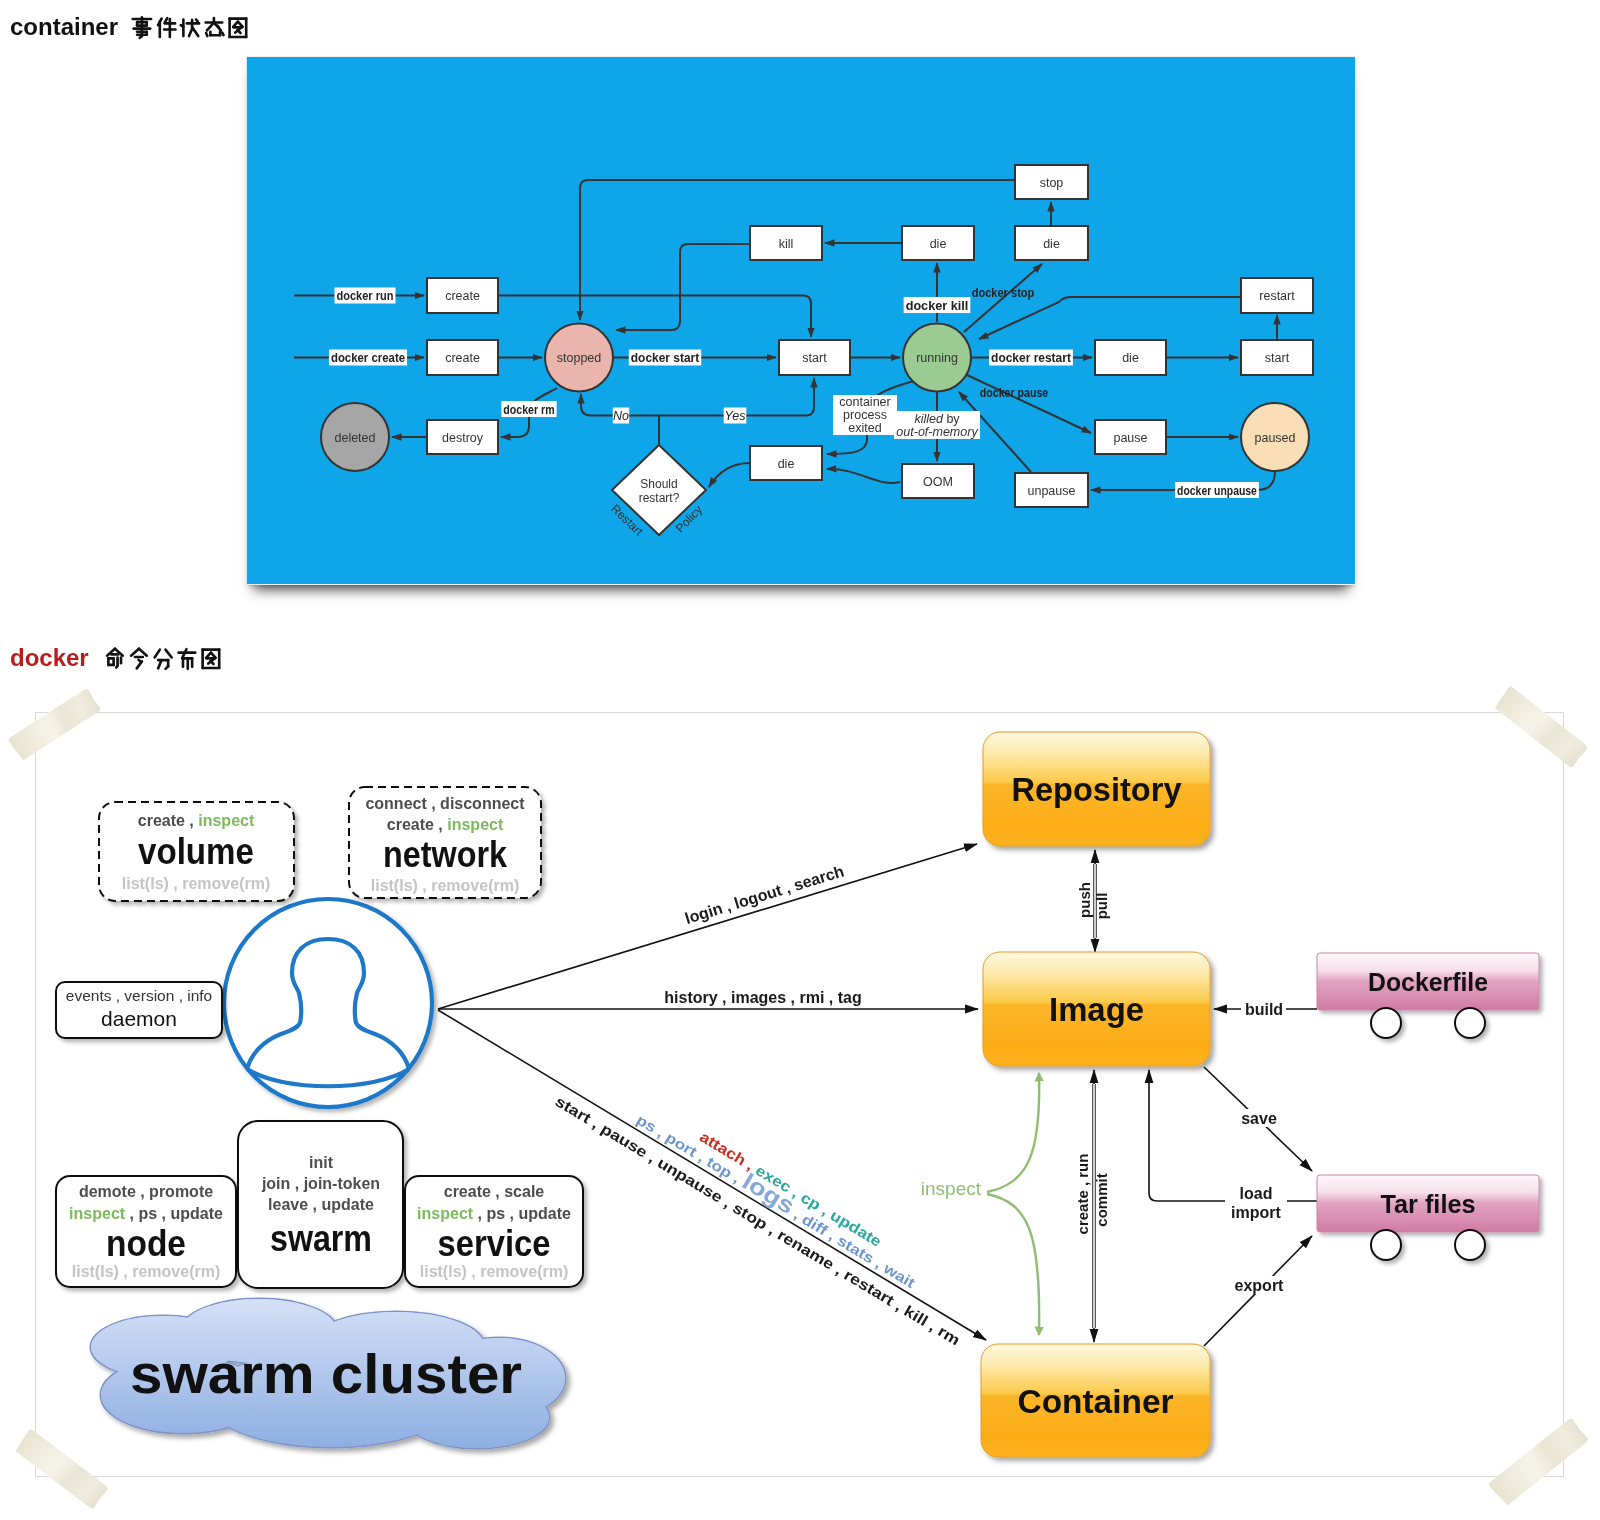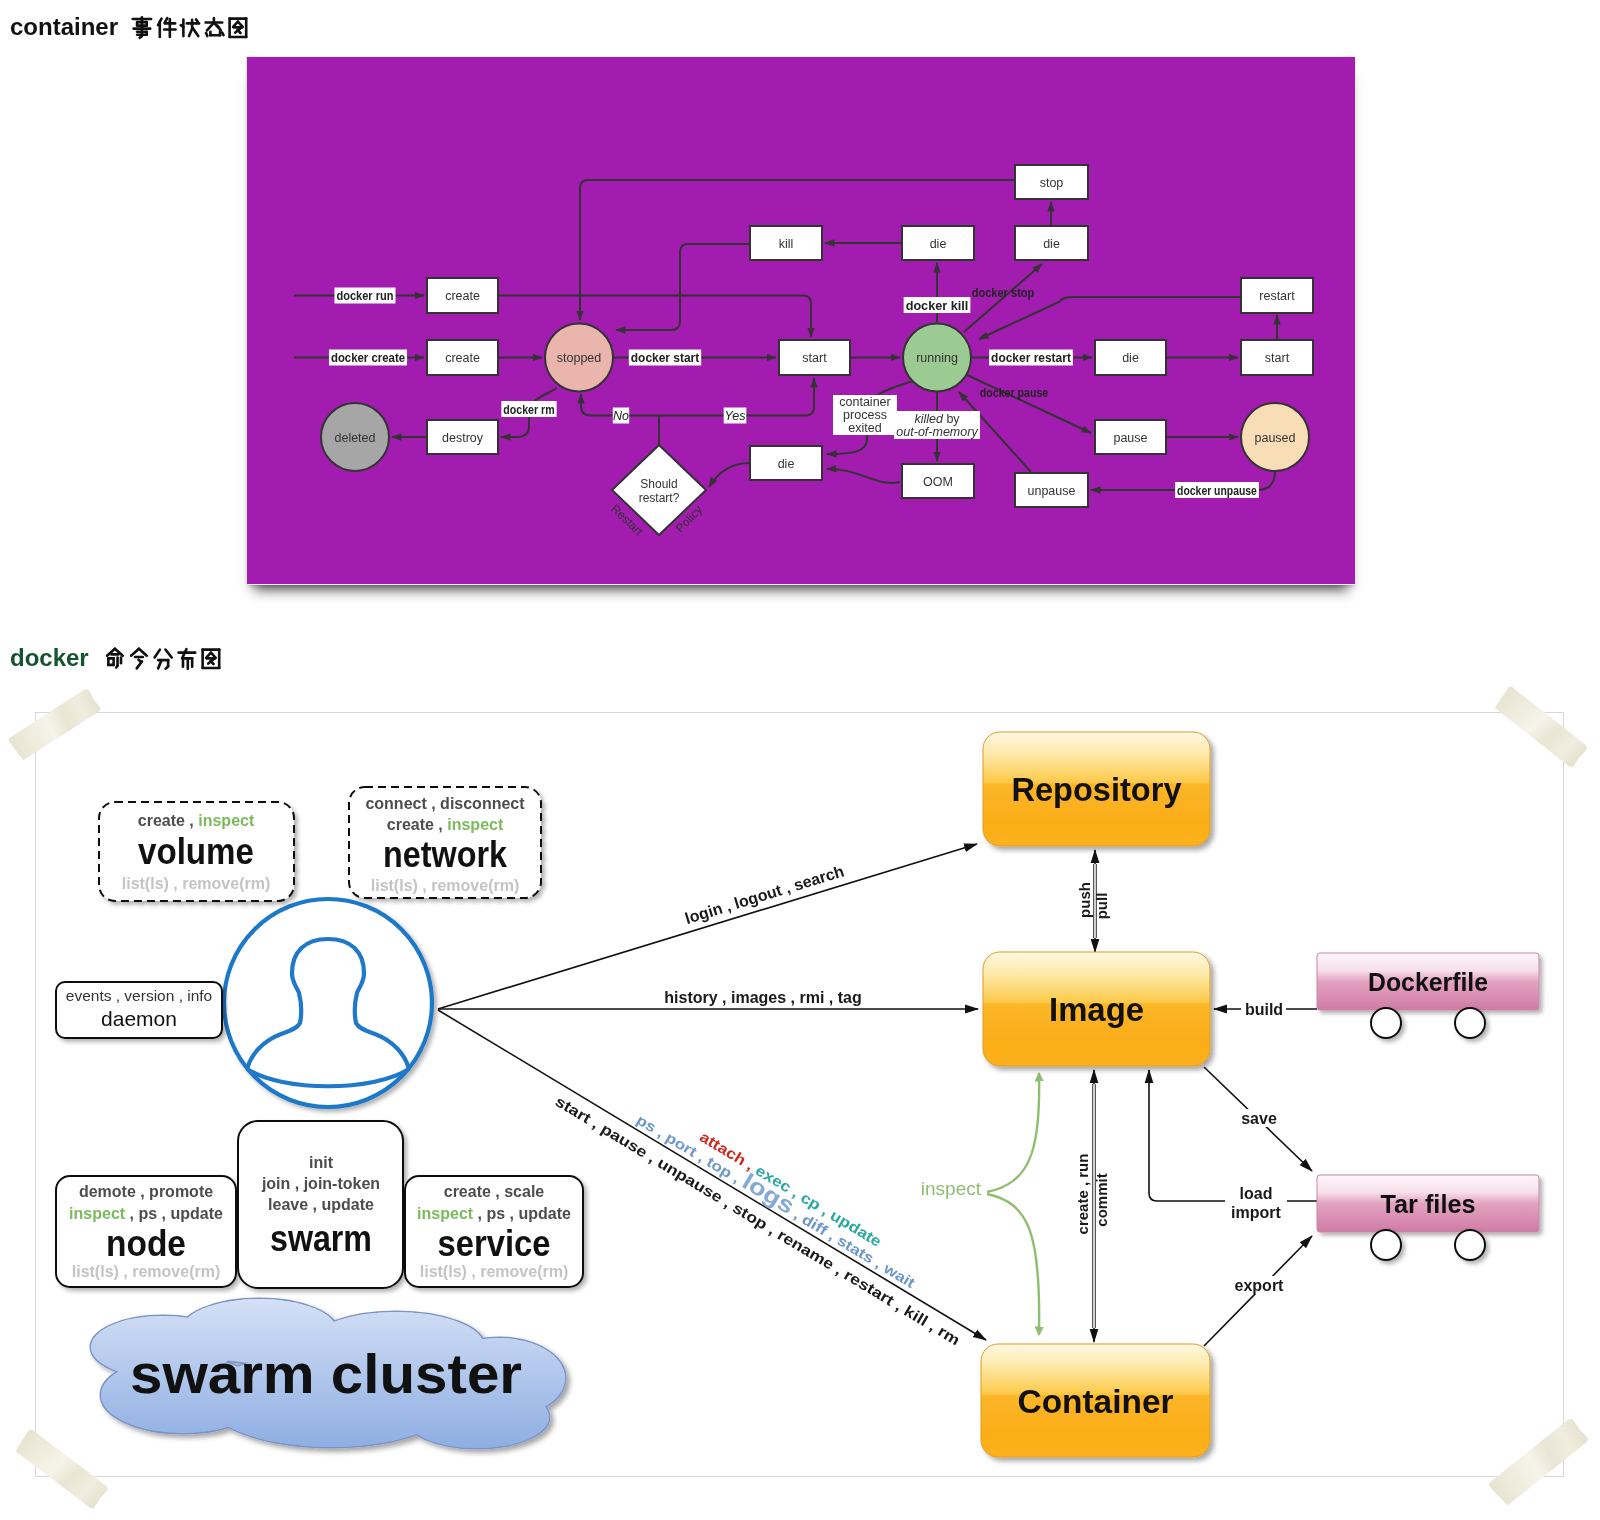--- a/index.html
+++ b/index.html
@@ -1,16 +1,16 @@
 <!DOCTYPE html>
 <html><head><meta charset="utf-8">
 <style>
 html,body{margin:0;padding:0;background:#fff;}
 body{width:1600px;height:1520px;position:relative;font-family:"Liberation Sans",sans-serif;overflow:hidden;}
-.card1{position:absolute;left:246px;top:56px;width:1108px;height:527px;background:#a21caf;
+.card1{position:absolute;left:246px;top:56px;width:1108px;height:527px;background:#0ea5e9;
   border:1px solid #f0f0f0;border-left:1px solid #e4e4e4;
   box-shadow:0 13px 12px -8px rgba(55,55,55,.85), 0 3px 4px -2px rgba(0,0,0,.25);}
 .card2{position:absolute;left:35px;top:712px;width:1527px;height:763px;background:#fff;
   border:1px solid #d8d8d8;}
 .tape{position:absolute;background:linear-gradient(100deg,#e7e3d0 0%,#efecdd 22%,#f6f4ea 45%,#eae6d5 62%,#f0eddf 82%,#e5e1ce 100%);
   box-shadow:1px 2px 3px rgba(0,0,0,0.13);
   clip-path:polygon(0% 6%,3% 0%,97% 2%,100% 10%,99% 55%,100% 94%,96% 100%,2% 98%,1% 60%);}
 svg text{font-family:"Liberation Sans",sans-serif;}
 </style></head><body>
 
@@ -53,21 +53,21 @@
     <line x1="452" y1="12" x2="528" y2="12" stroke="#111" stroke-width="12" stroke-linecap="round"></line>
     <line x1="452" y1="12" x2="452" y2="96" stroke="#111" stroke-width="12" stroke-linecap="round"></line>
     <line x1="528" y1="12" x2="528" y2="96" stroke="#111" stroke-width="12" stroke-linecap="round"></line>
     <line x1="452" y1="96" x2="528" y2="96" stroke="#111" stroke-width="12" stroke-linecap="round"></line>
     <line x1="490" y1="26" x2="468" y2="50" stroke="#111" stroke-width="12" stroke-linecap="round"></line>
     <line x1="490" y1="26" x2="512" y2="50" stroke="#111" stroke-width="12" stroke-linecap="round"></line>
     <line x1="470" y1="52" x2="508" y2="52" stroke="#111" stroke-width="12" stroke-linecap="round"></line>
     <line x1="508" y1="52" x2="478" y2="76" stroke="#111" stroke-width="12" stroke-linecap="round"></line>
     <line x1="488" y1="64" x2="502" y2="78" stroke="#111" stroke-width="12" stroke-linecap="round"></line>
   </svg>
-<div style="position:absolute;left:10px;top:644px;font-size:24px;font-weight:bold;color:#14532d">docker</div>
+<div style="position:absolute;left:10px;top:644px;font-size:24px;font-weight:bold;color:#b91c1c">docker</div>
 <svg style="position:absolute;left:104px;top:646px" width="120" height="26" viewBox="0 0 550 110">
     <line x1="50" y1="8" x2="14" y2="40" stroke="#111" stroke-width="12" stroke-linecap="round"></line>
     <line x1="50" y1="8" x2="86" y2="40" stroke="#111" stroke-width="12" stroke-linecap="round"></line>
     <line x1="34" y1="34" x2="66" y2="34" stroke="#111" stroke-width="12" stroke-linecap="round"></line>
     <line x1="20" y1="52" x2="44" y2="52" stroke="#111" stroke-width="12" stroke-linecap="round"></line>
     <line x1="20" y1="52" x2="20" y2="82" stroke="#111" stroke-width="12" stroke-linecap="round"></line>
     <line x1="44" y1="52" x2="44" y2="82" stroke="#111" stroke-width="12" stroke-linecap="round"></line>
     <line x1="20" y1="82" x2="44" y2="82" stroke="#111" stroke-width="12" stroke-linecap="round"></line>
     <line x1="62" y1="48" x2="62" y2="86" stroke="#111" stroke-width="12" stroke-linecap="round"></line>
     <line x1="62" y1="86" x2="56" y2="94" stroke="#111" stroke-width="12" stroke-linecap="round"></line>

